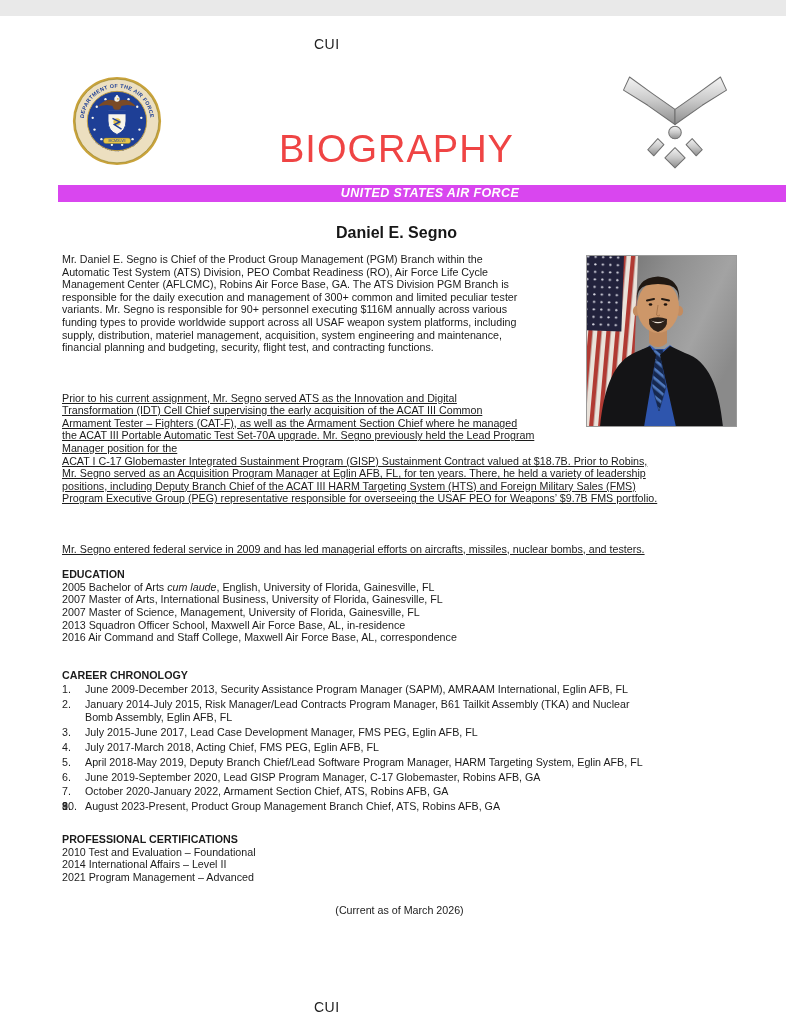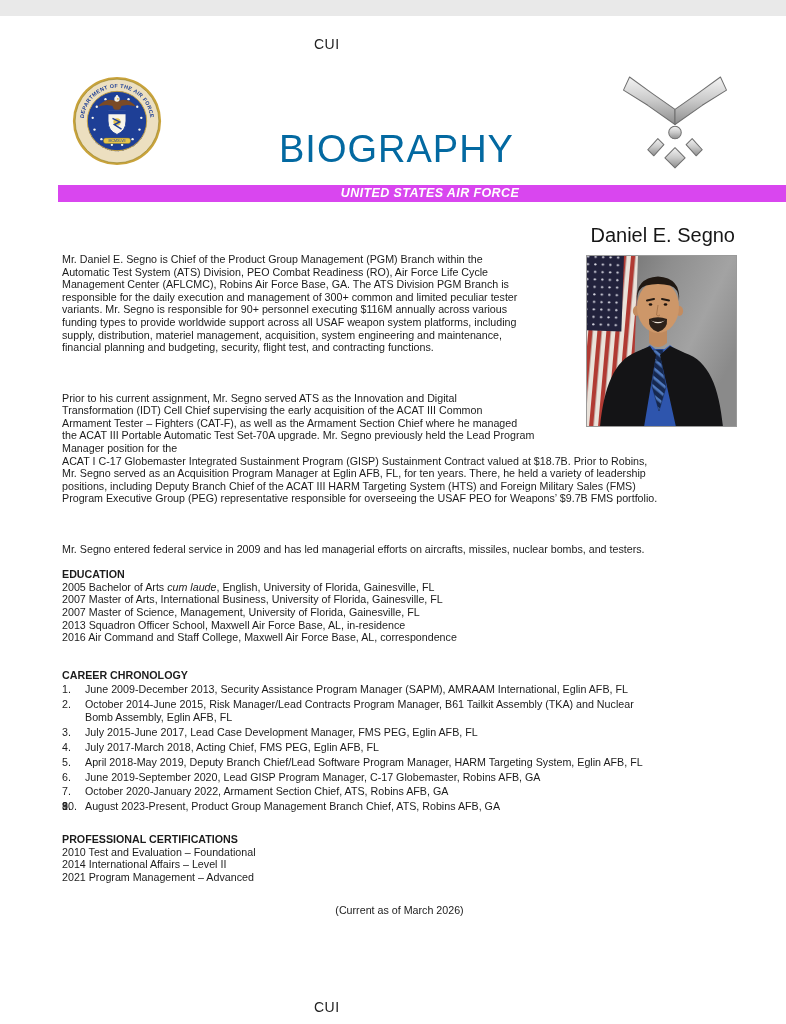--- a/index.html
+++ b/index.html
@@ -8,41 +8,41 @@
     font-family:"Liberation Sans","DejaVu Sans",sans-serif;color:#1b1b1b;
     margin:16px auto;overflow:hidden;
   }
   .cui{position:absolute;left:314px;font-size:14px;letter-spacing:.5px;color:#222;}
   .cui-top{top:20px;}
   .cui-bottom{top:983px;}
   .seal-wrap{position:absolute;left:72px;top:60px;width:90px;height:90px;}
   .wings-wrap{position:absolute;left:620px;top:60px;width:110px;height:101px;}
   .title{
     position:absolute;left:58px;top:112px;width:677px;text-align:center;
-    font-size:38px;font-weight:400;color:#0369a1;letter-spacing:1px;
+    font-size:38px;font-weight:400;color:#ef4444;letter-spacing:1px;
   }
   .banner{
     position:absolute;left:58px;top:169px;width:744px;height:17px;background:#d946ef;
     color:#ffffff;font-size:12.5px;font-weight:700;font-style:italic;
     text-align:center;line-height:17px;letter-spacing:.4px;
   }
   .person-name{
-    position:absolute;left:58px;top:208px;width:677px;text-align:right;
-    font-size:20px;font-weight:400;color:#161616;
+    position:absolute;left:58px;top:208px;width:677px;text-align:center;
+    font-size:16px;font-weight:700;color:#161616;
   }
   .body-col{
     position:absolute;left:62px;top:237px;width:675px;
     font-size:10.7px;line-height:12.6px;color:#1c1c1c;
   }
   .photo{
     float:right;width:151px;height:172px;margin:2px 0 10px 11px;
   }
   .photo svg{display:block;width:151px;height:172px;}
   .para{margin:0;white-space:pre-line;}
-  .para.gap{margin-top:37.8px;}
+  .para.gap{margin-top:37.8px;text-decoration:underline;}
   .sec-heading{font-weight:700;margin:0;}
   .edu{margin-top:13px;}
   .edu-line{margin:0;}
   .career{margin-top:25px;}
   .career .sec-heading{margin-bottom:2px;}
   ol.career-list{list-style:none;margin:0;padding:0;}
   ol.career-list li{
     position:relative;padding-left:23px;margin:0 0 2.2px 0;
     line-height:12.7px;white-space:pre-line;
   }
@@ -219,21 +219,21 @@
       <div class="edu-line">2007 Master of Arts, International Business, University of Florida, Gainesville, FL</div>
       <div class="edu-line">2007 Master of Science, Management, University of Florida, Gainesville, FL</div>
       <div class="edu-line">2013 Squadron Officer School, Maxwell Air Force Base, AL, in-residence</div>
       <div class="edu-line">2016 Air Command and Staff College, Maxwell Air Force Base, AL, correspondence</div>
     </div>
 
     <div class="career">
       <div class="sec-heading">CAREER CHRONOLOGY</div>
       <ol class="career-list">
         <li><span class="num">1.</span><span>June 2009-December 2013, Security Assistance Program Manager (SAPM), AMRAAM International, Eglin AFB, FL</span></li>
-        <li><span class="num">2.</span><span>October 2014-June 2015, Risk Manager/Lead Contracts Program Manager, B61 Tailkit Assembly (TKA) and Nuclear
+        <li><span class="num">2.</span><span>January 2014-July 2015, Risk Manager/Lead Contracts Program Manager, B61 Tailkit Assembly (TKA) and Nuclear
 Bomb Assembly, Eglin AFB, FL</span></li>
         <li><span class="num">3.</span><span>July 2015-June 2017, Lead Case Development Manager, FMS PEG, Eglin AFB, FL</span></li>
         <li><span class="num">4.</span><span>July 2017-March 2018, Acting Chief, FMS PEG, Eglin AFB, FL</span></li>
         <li><span class="num">5.</span><span>April 2018-May 2019, Deputy Branch Chief/Lead Software Program Manager, HARM Targeting System, Eglin AFB, FL</span></li>
         <li><span class="num">6.</span><span>June 2019-September 2020, Lead GISP Program Manager, C-17 Globemaster, Robins AFB, GA</span></li>
         <li><span class="num">7.</span><span>October 2020-January 2022, Armament Section Chief, ATS, Robins AFB, GA</span></li>
         <li><span class="num">8.</span></li>
         <li><span class="num">9.</span></li>
         <li><span class="num">10.</span><span>August 2023-Present, Product Group Management Branch Chief, ATS, Robins AFB, GA</span></li>
       </ol>

